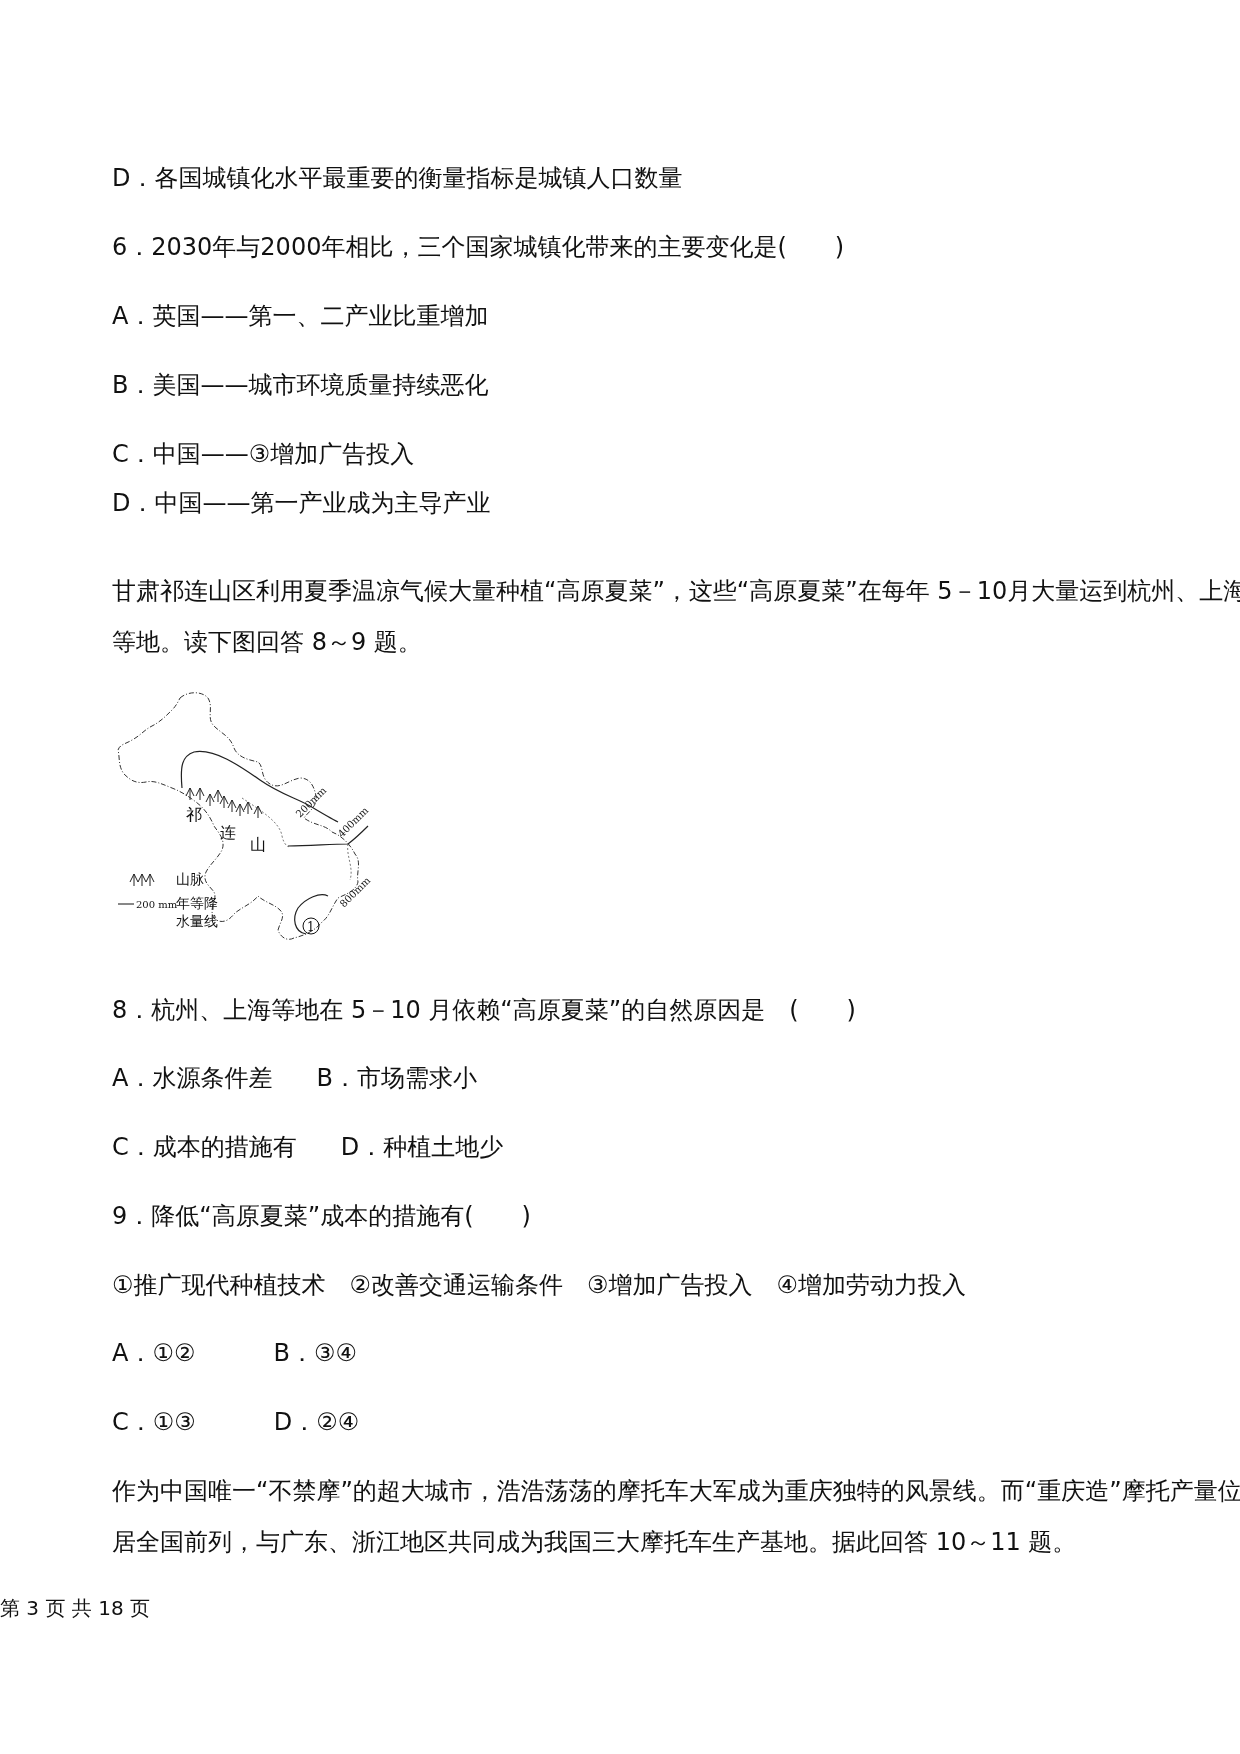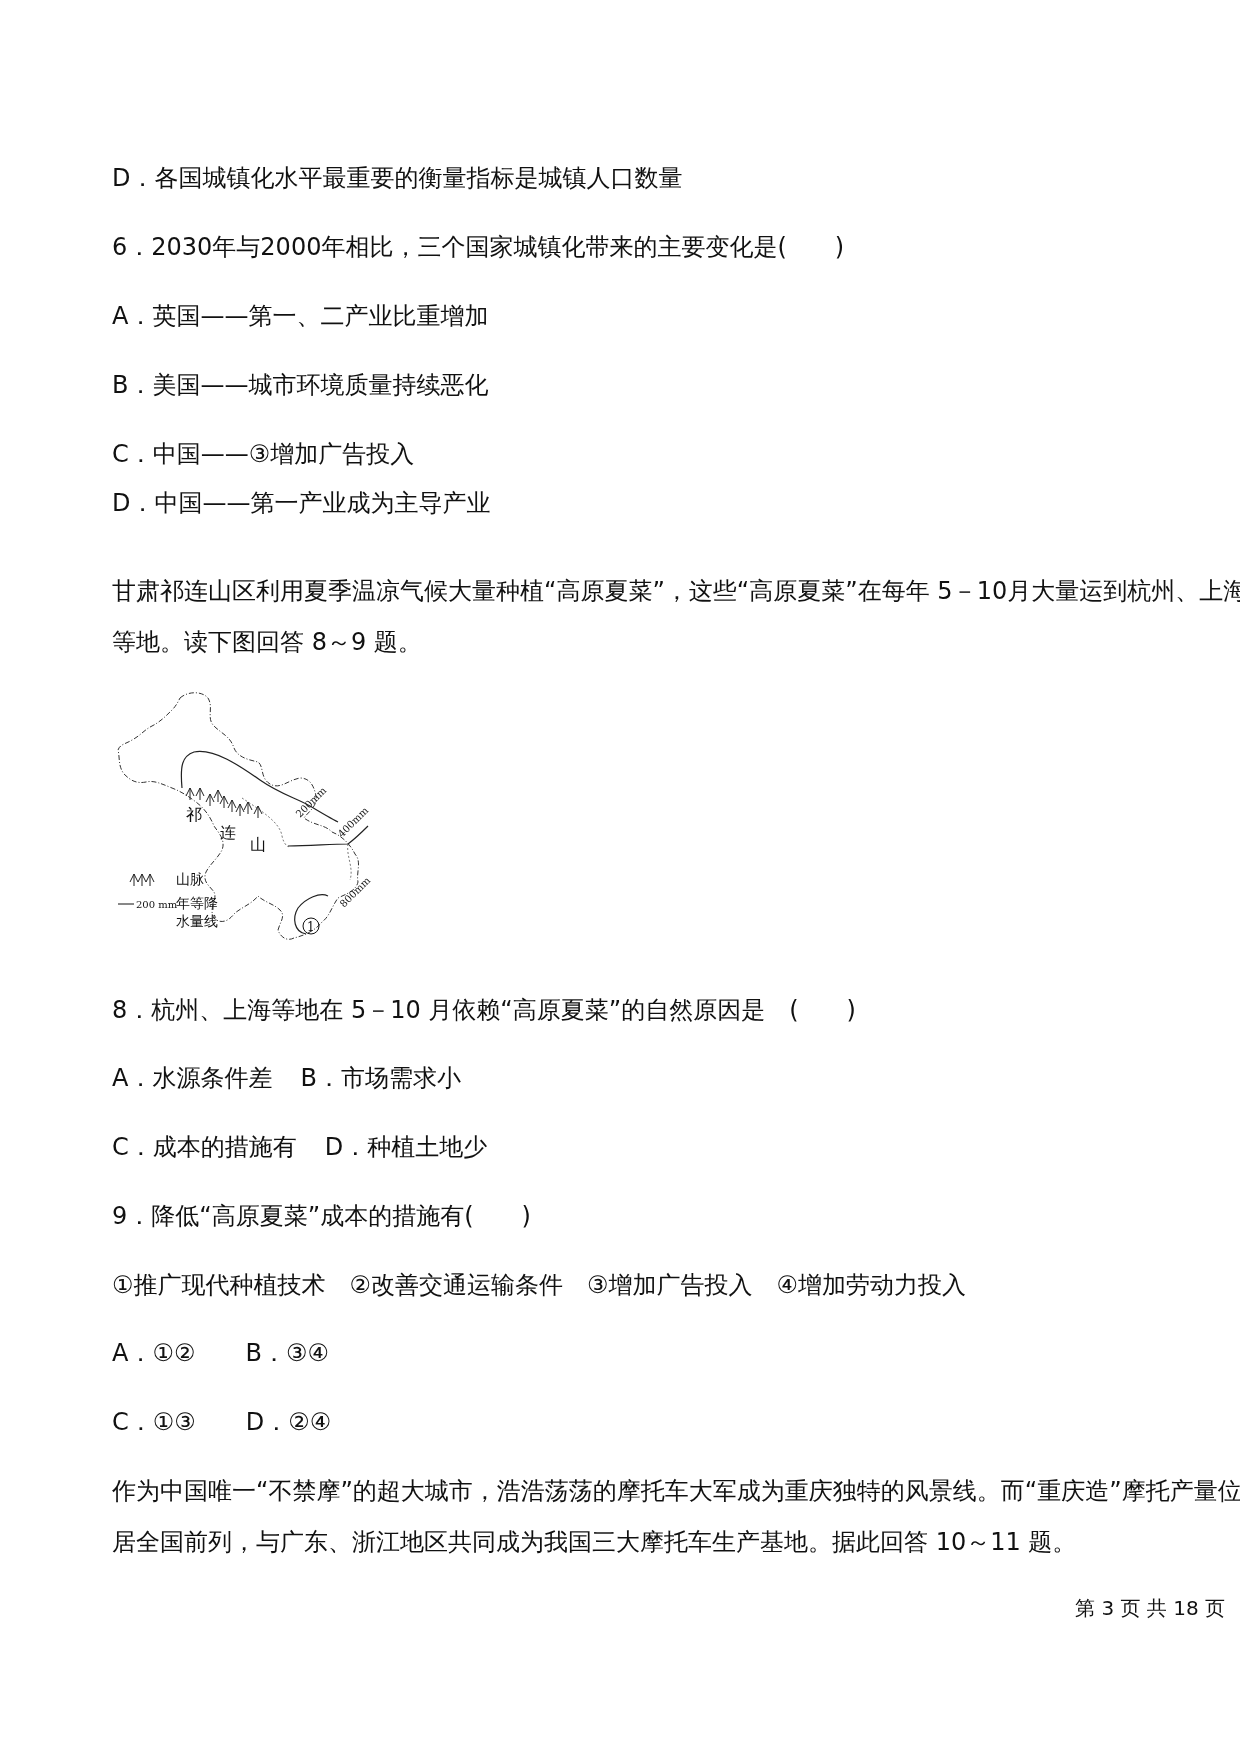--- a/index.html
+++ b/index.html
@@ -1,22 +1,22 @@
 <!DOCTYPE html>
 <html><head>
 <meta charset="utf-8">
 <style>
   html, body { margin:0; padding:0; background:#ffffff; }
   body { width:1240px; height:1754px; position:relative; overflow:hidden;
          font-family:"DejaVu Sans", "Liberation Sans", sans-serif; color:#111; }
   .line { position:absolute; left:112px; font-size:24px; line-height:24px; white-space:nowrap; color:#111; }
   .map { position:absolute; left:110px; top:686px; width:330px; height:262px; }
-  .footer { position:absolute; top:1596px; left:0; width:1225px; text-align:right; font-size:20px; line-height:24px; }
-  .opt-pair span + span { margin-left:28px; }
-  .choice-pair span + span { margin-left:50px; }
+  .footer { position:absolute; top:1596px; left:0; width:1225px; text-align:left; font-size:20px; line-height:24px; }
+  .opt-pair span + span { margin-left:44px; }
+  .choice-pair span + span { margin-left:78px; }
 </style>
 </head>
 <body>
 
 <div class="line" style="top:166px">D．各国城镇化水平最重要的衡量指标是城镇人口数量</div>
 <div class="line" style="top:235px">6．2030年与2000年相比，三个国家城镇化带来的主要变化是(　　)</div>
 <div class="line" style="top:304px">A．英国——第一、二产业比重增加</div>
 <div class="line" style="top:373px">B．美国——城市环境质量持续恶化</div>
 <div class="line" style="top:442px">C．中国——③增加广告投入</div>
 <div class="line" style="top:491px">D．中国——第一产业成为主导产业</div>

